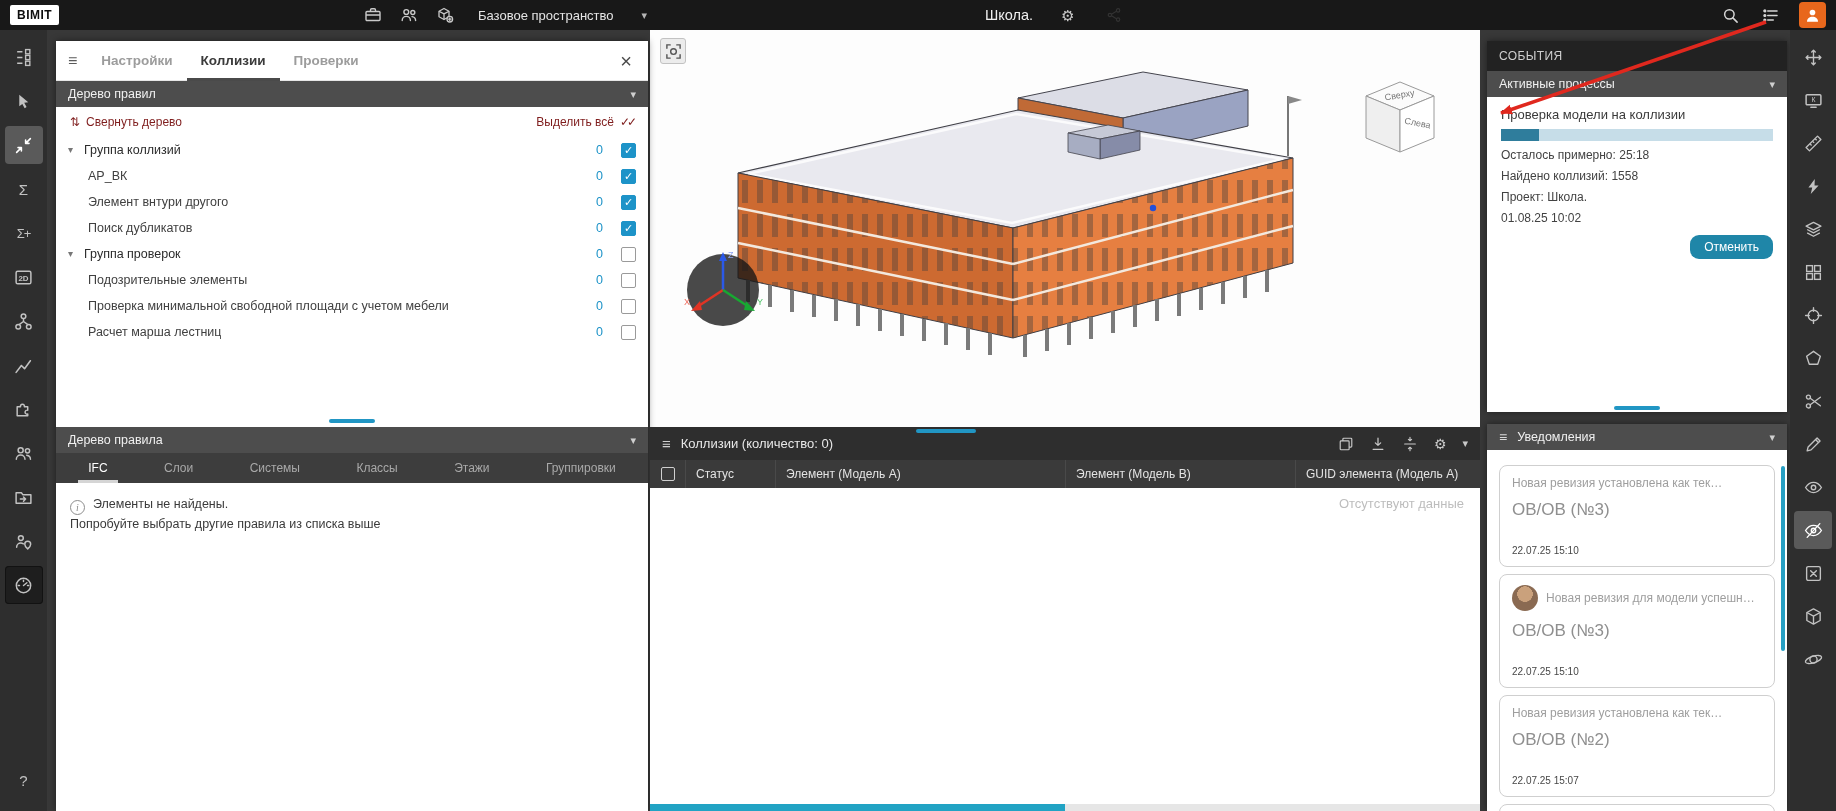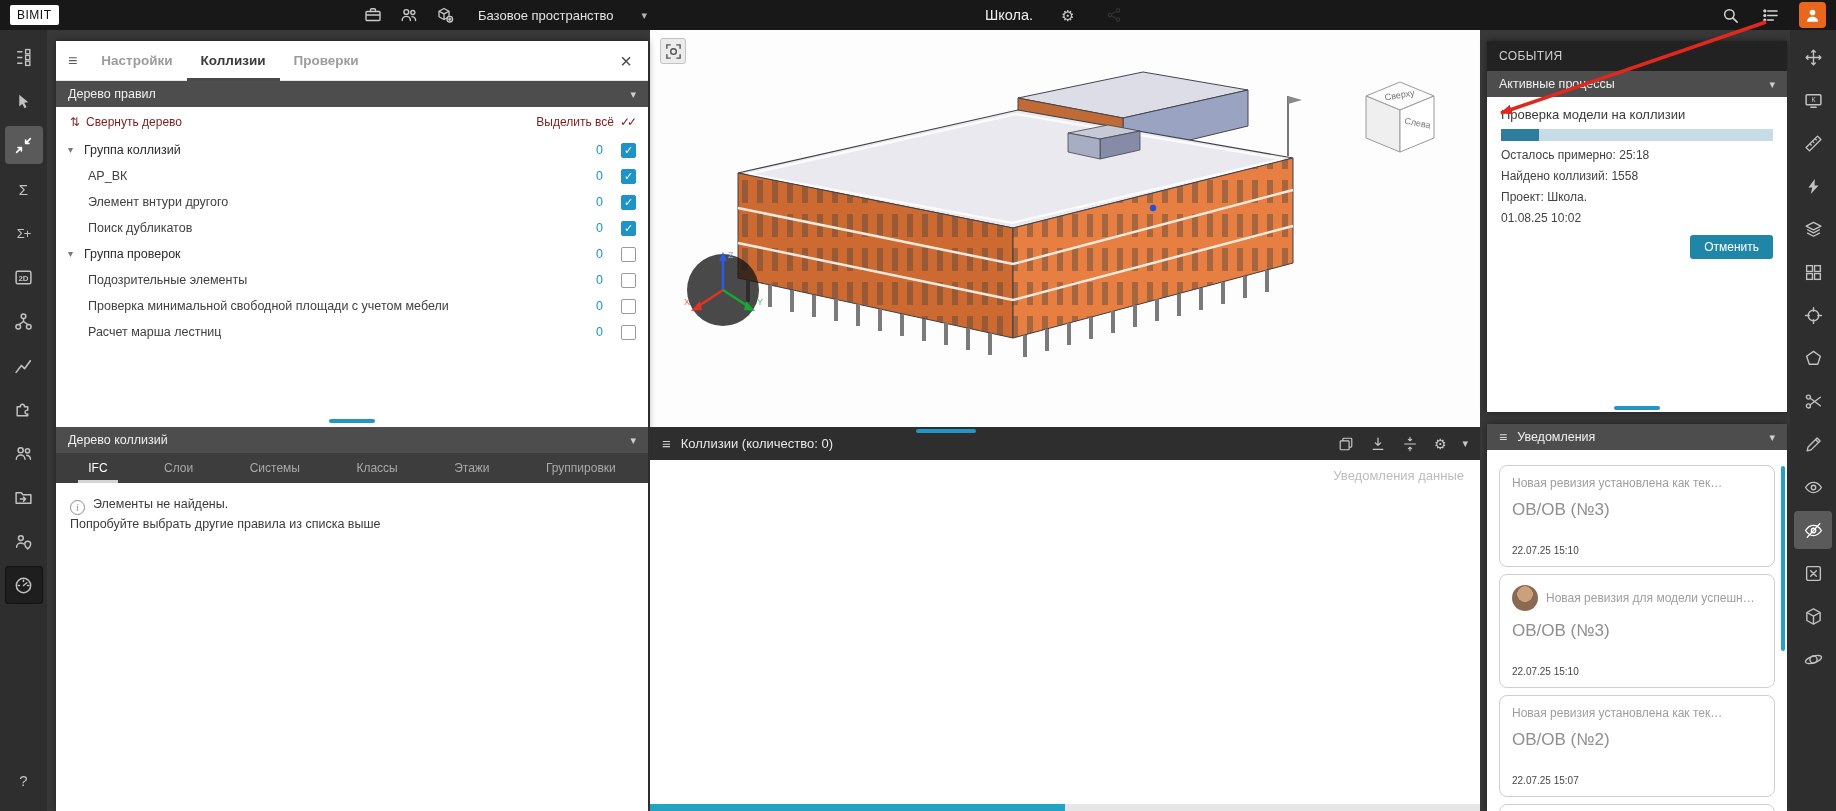--- a/index.html
+++ b/index.html
@@ -9,21 +9,21 @@
   .gi-caret::before{content:"▾"}
   .gi-menu::before{content:"≡"}
   .gi-gear::before{content:"⚙"}
   .gi-close::before{content:"×"}
   .gi-collapse::before{content:"⇅"}
   .gi-checks::before{content:"✓✓";letter-spacing:-3px}
   .gi-sigma::before{content:"Σ"}
   .gi-sigmaplus::before{content:"Σ+";letter-spacing:-1px}
   
   .topbar{position:absolute;left:0;top:0;width:1836px;height:30px;background:#181818;display:flex;align-items:center;z-index:20}
-  .logo{margin-left:10px;background:#fff;color:#0d0d0d;font-weight:400;font-size:12px;padding:3px 7px;border-radius:2px;letter-spacing:.5px}
+  .logo{margin-left:10px;background:#fff;color:#0d0d0d;font-weight:700;font-size:12px;padding:3px 7px;border-radius:2px;letter-spacing:.5px}
   .tb-tools{position:absolute;left:362px;top:0;height:30px;display:flex;align-items:center;gap:14px;color:#c9c9c9}
   .tb-btn{width:22px;height:22px;display:flex;align-items:center;justify-content:center;cursor:pointer}
   .ws{display:flex;align-items:center;margin-left:8px;color:#e4e4e4;font-size:13px;cursor:pointer}
   .ws .gi-caret{color:#b5b5b5;font-size:11px;margin-left:28px}
   .tb-center{position:absolute;left:985px;top:0;height:30px;display:flex;align-items:center;gap:28px}
   .tb-title{color:#efefef;font-size:14.5px}
   .tb-right{position:absolute;right:10px;top:2px;height:26px;display:flex;align-items:center;gap:18px;color:#d5d5d5}
   .profile-btn{width:27px;height:26px;background:#e8671c;border-radius:4px;display:flex;align-items:center;justify-content:center;color:#fff;cursor:pointer}
   
   .ltb{position:absolute;left:0;top:30px;width:47px;height:781px;background:#2e2e2e;display:flex;flex-direction:column;align-items:center;padding-top:8px;gap:6px;z-index:15}
@@ -93,21 +93,21 @@
   
   .ev{position:absolute;left:1487px;top:41px;width:300px;height:371px;background:#fff;display:flex;flex-direction:column;box-shadow:0 0 7px rgba(0,0,0,.45);z-index:5}
   .ev::after{content:"";position:absolute;left:50%;bottom:2px;transform:translateX(-50%);width:46px;height:4px;background:#2196c4;border-radius:2px}
   .ev-title{height:30px;background:#222;color:#cfcfcf;font-size:12px;display:flex;align-items:center;padding:0 12px;letter-spacing:.4px;flex:none}
   .ev-content{flex:1;padding:10px 14px;font-size:12px;color:#424242}
   .ev-name{color:#3a3a3a;font-size:13px}
   .progress{margin-top:7px;height:12px;background:#c6dde8}
   .progress .fill{height:100%;background:#2f7d9c}
   .ev-line{margin-top:7px}
   .ev-actions{display:flex;justify-content:flex-end;margin-top:10px}
-  .btn-cancel{background:#1f86a8;color:#fff;font-size:12px;padding:5px 14px;border-radius:3px;cursor:pointer;border:none}
+  .btn-cancel{background:#1f86a8;color:#fff;font-size:12px;padding:5px 14px;border-radius:9px;cursor:pointer;border:none}
   .ntf{position:absolute;left:1487px;top:424px;width:300px;height:387px;background:#fff;display:flex;flex-direction:column;box-shadow:0 0 7px rgba(0,0,0,.45);z-index:5}
   .ntf-list{flex:1;overflow:hidden;position:relative;padding-top:8px}
   .card{margin:7px 12px;border:1px solid #cfcfcf;border-radius:8px;padding:10px 12px;cursor:pointer;background:#fff}
   .c-top{display:flex;align-items:center;gap:8px}
   .c-text{color:#9e9e9e;font-size:12px;white-space:nowrap;overflow:hidden;text-overflow:ellipsis}
   .avatar{width:26px;height:26px;border-radius:50%;background:radial-gradient(circle at 50% 35%,#caa17c 0 36%,#8a6a52 37% 100%);flex:none}
   .c-model{color:#8f8f8f;font-size:17px;margin-top:10px}
   .c-time{color:#474747;font-size:10px;margin-top:25px}
   .v-scroll{position:absolute;right:2px;top:42px;width:4px;height:185px;background:#27a0c4;border-radius:2px;cursor:pointer}
   
@@ -455,21 +455,21 @@
         </div>
       <div class="trow child">
           <span class="lbl">Расчет марша лестниц</span>
           <span class="cnt">0</span>
           <span class="cb"></span>
         </div>
     </div>
   </div>
 
   <div class="sec-bar">
-    <span>Дерево коллизий</span>
+    <span>Дерево правила</span>
     <i class="gi gi-caret"></i>
   </div>
   <div class="ct-tabs">
     <span class="ct-tab active">IFC</span>
     <span class="ct-tab">Слои</span>
     <span class="ct-tab">Системы</span>
     <span class="ct-tab">Классы</span>
     <span class="ct-tab">Этажи</span>
     <span class="ct-tab">Группировки</span>
   </div>
@@ -561,22 +561,39 @@
         </span>
       <span class="icn">
           <svg viewBox="0 0 18 18">
             <use href="#s-aligncenter"></use>
           </svg>
         </span>
       <i class="gi gi-gear" style="font-size:14px;cursor:pointer"></i>
       <i class="gi gi-caret" style="font-size:11px;cursor:pointer"></i>
     </div>
   </div>
+  <div class="cl-thead">
+    <div class="cl-th w-cb">
+        <span class="cb-dark"></span>
+      </div>
+    <div class="cl-th w-status">
+        <span>Статус</span>
+      </div>
+    <div class="cl-th w-a">
+        <span>Элемент (Модель A)</span>
+      </div>
+    <div class="cl-th w-b">
+        <span>Элемент (Модель B)</span>
+      </div>
+    <div class="cl-th w-guid">
+        <span>GUID элемента (Модель A)</span>
+      </div>
+  </div>
   <div class="cl-body">
-    <span class="cl-empty">Уведомления данные</span>
+    <span class="cl-empty">Отсутствуют данные</span>
   </div>
   <div class="cl-scroll">
       <span class="cl-thumb"></span>
     </div>
 </section>
 
 <aside class="ev">
   <div class="ev-title">СОБЫТИЯ</div>
   <div class="sec-bar">
     <span>Активные процессы</span>

